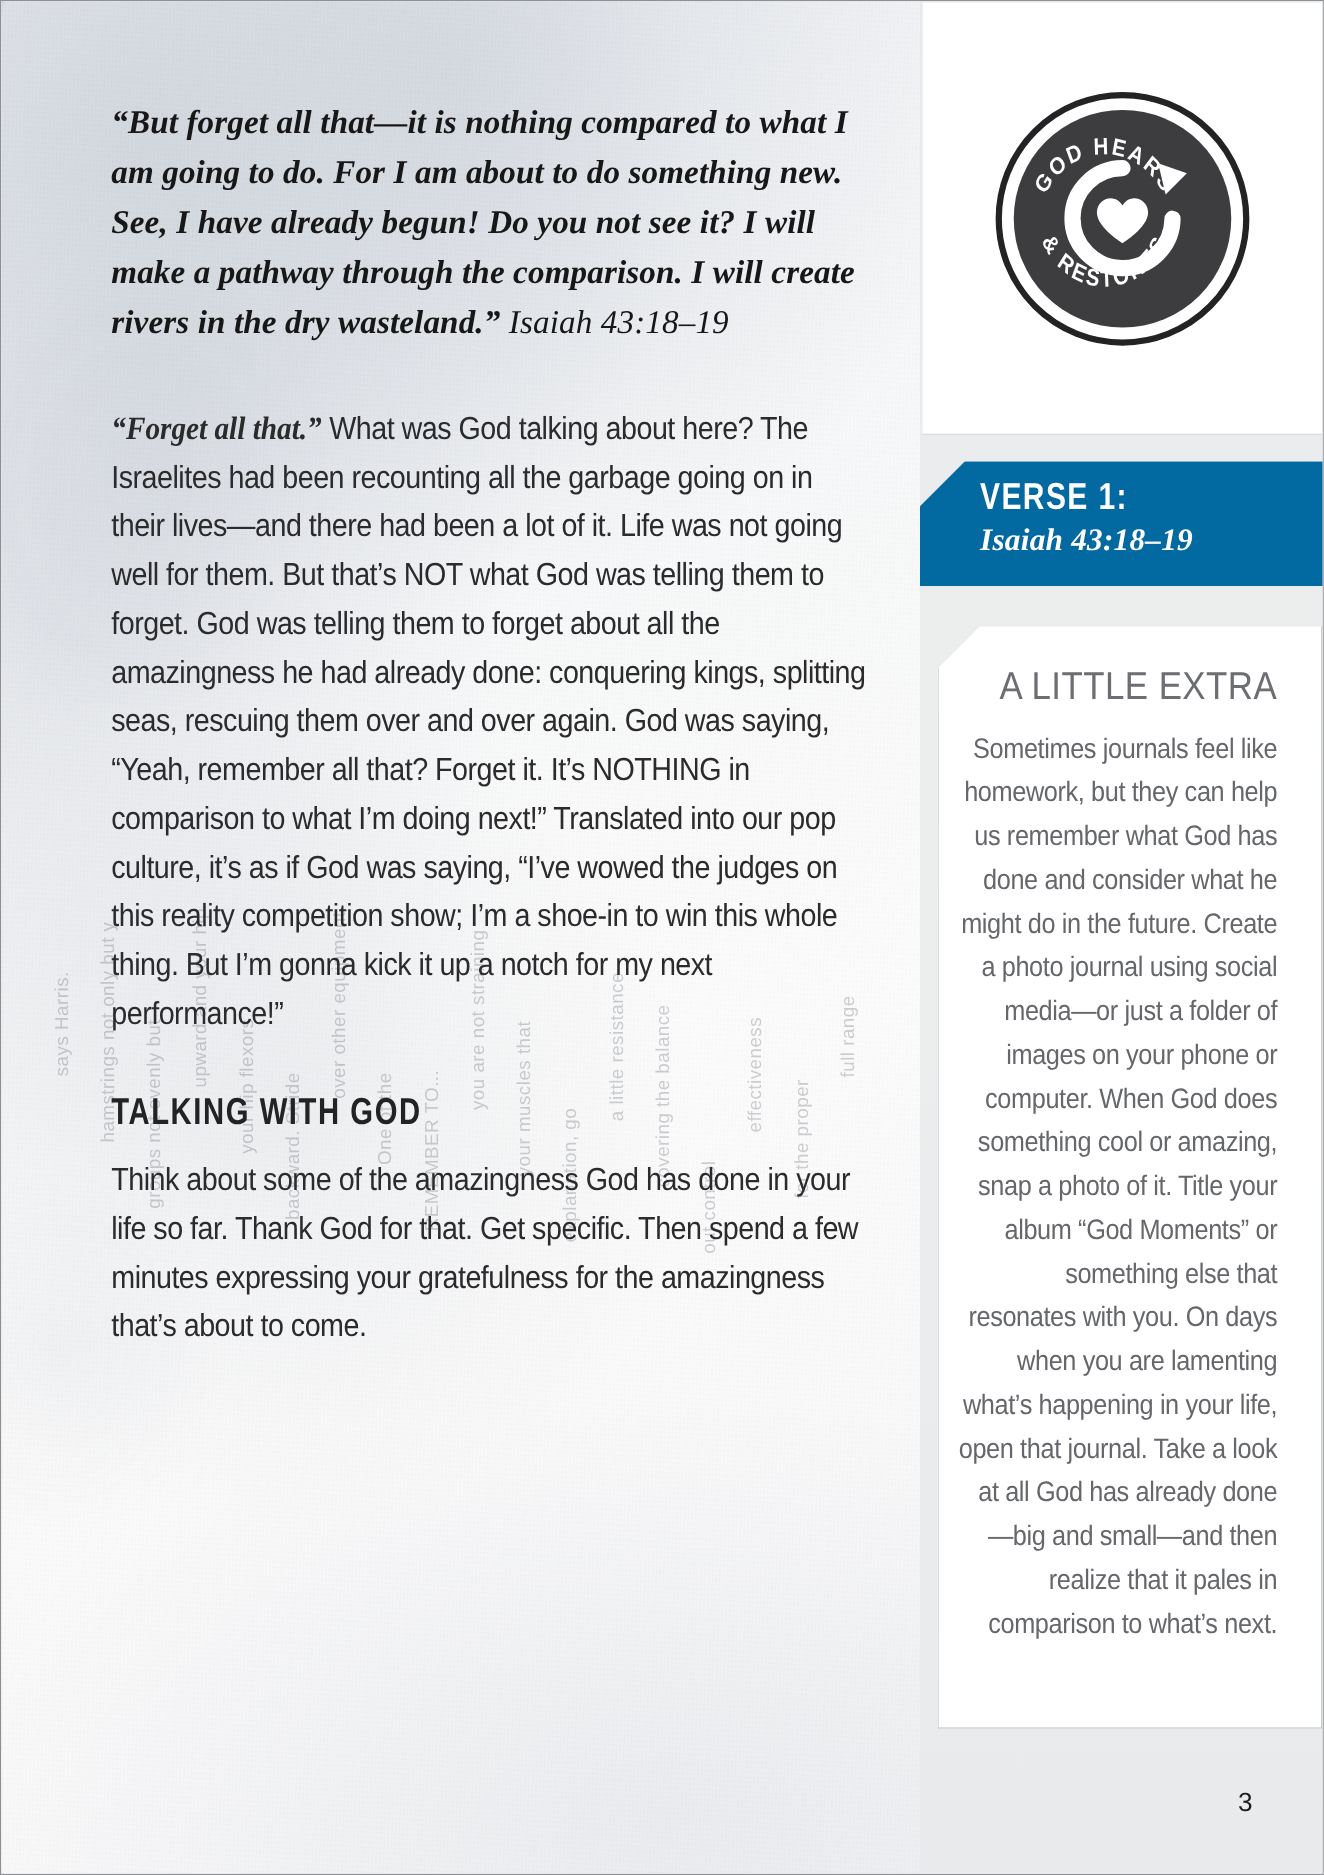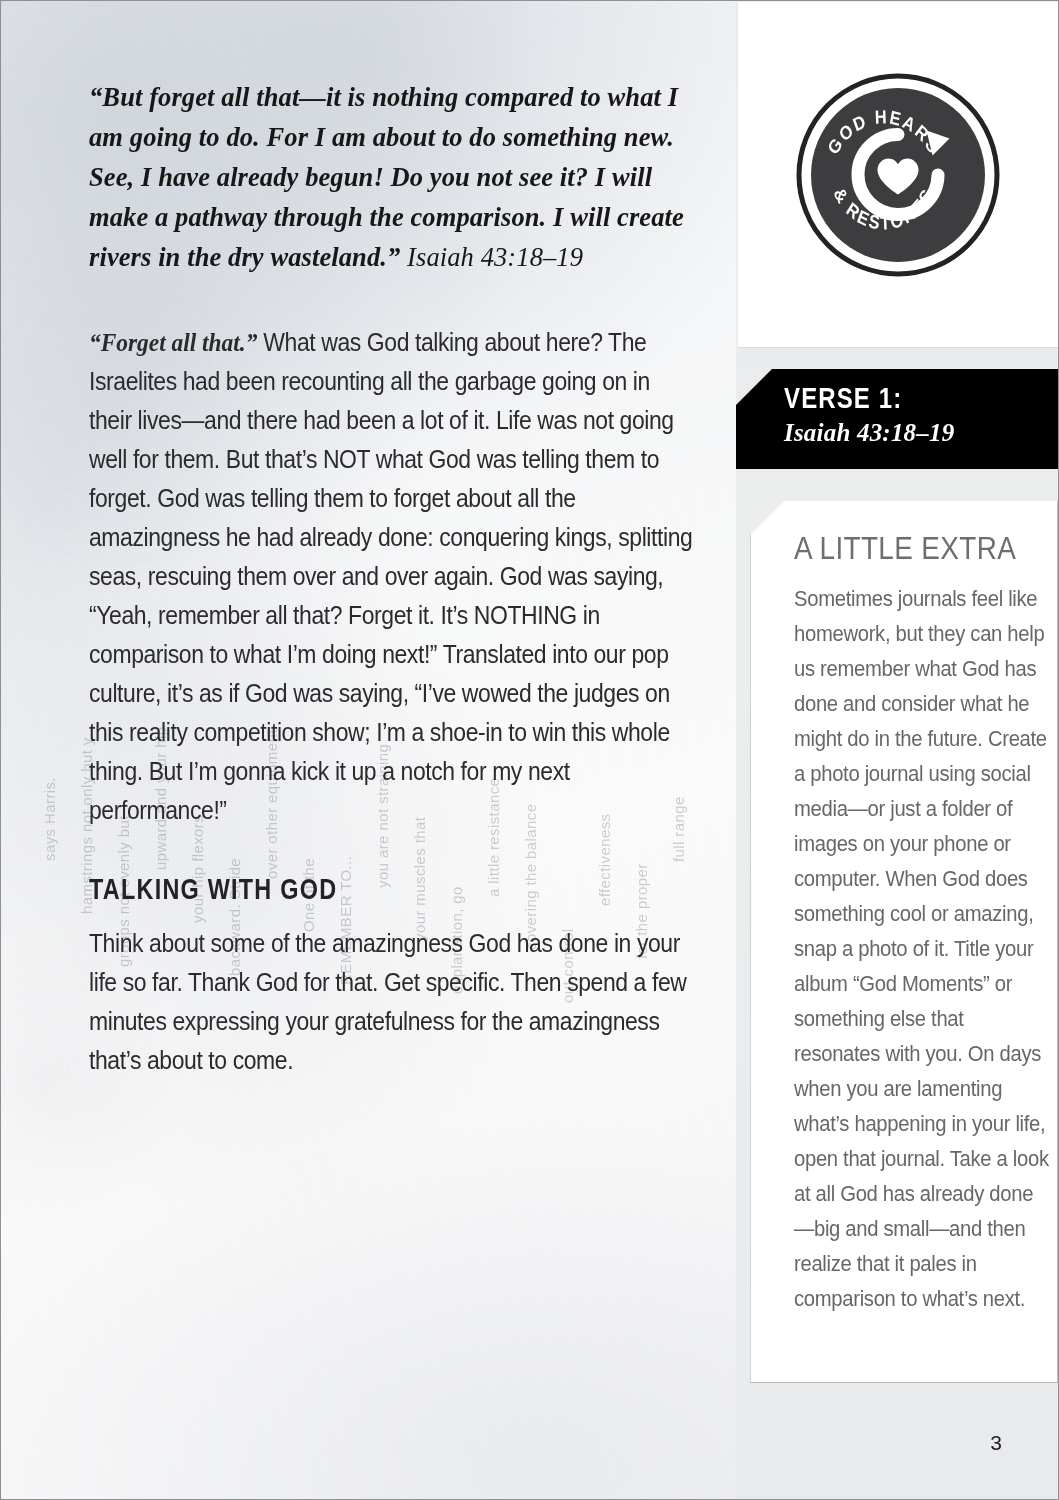--- a/index.html
+++ b/index.html
@@ -145,21 +145,21 @@
     left:50%; top:50%;
     transform:translate(-50%,-50%);
     width:205px; height:205px;
   }
 
   
   .verse-banner{
     position:absolute;
     left:0px; top:368px;
     width:324px; height:100px;
-    background:#000000;
+    background:#0369a1;
     clip-path:polygon(36px 0, 324px 0, 324px 100px, 0 100px, 0 36px);
   }
   .verse-banner .inner{
     position:absolute;
     left:48px; top:12px;
     right:10px;
   }
   .verse-label{
     font-family:"Liberation Sans", sans-serif;
     font-weight:700;
@@ -184,22 +184,23 @@
   .extra-box-shape{
     position:absolute;
     left:14px; top:500px;
     width:308px; height:882px;
     background:#ffffff;
     clip-path:polygon(34px 0, 308px 0, 308px 882px, 0 882px, 0 34px);
     box-shadow:inset -1px -1px 0 #b9bbbe, inset 1px 0 0 #cfd1d4;
   }
   .extra-inner{
     position:absolute;
-    left:44px; top:30px;
+    left:14px; top:30px;
     width:258px;
+    text-align:right;
   }
   .extra-head{
     font-family:"Liberation Sans", sans-serif;
     font-weight:400;
     font-size:31px;
     line-height:36px;
     letter-spacing:.4px;
     color:#6c6e72;
     margin:0 0 14px 0;
     transform:scaleX(.90);

